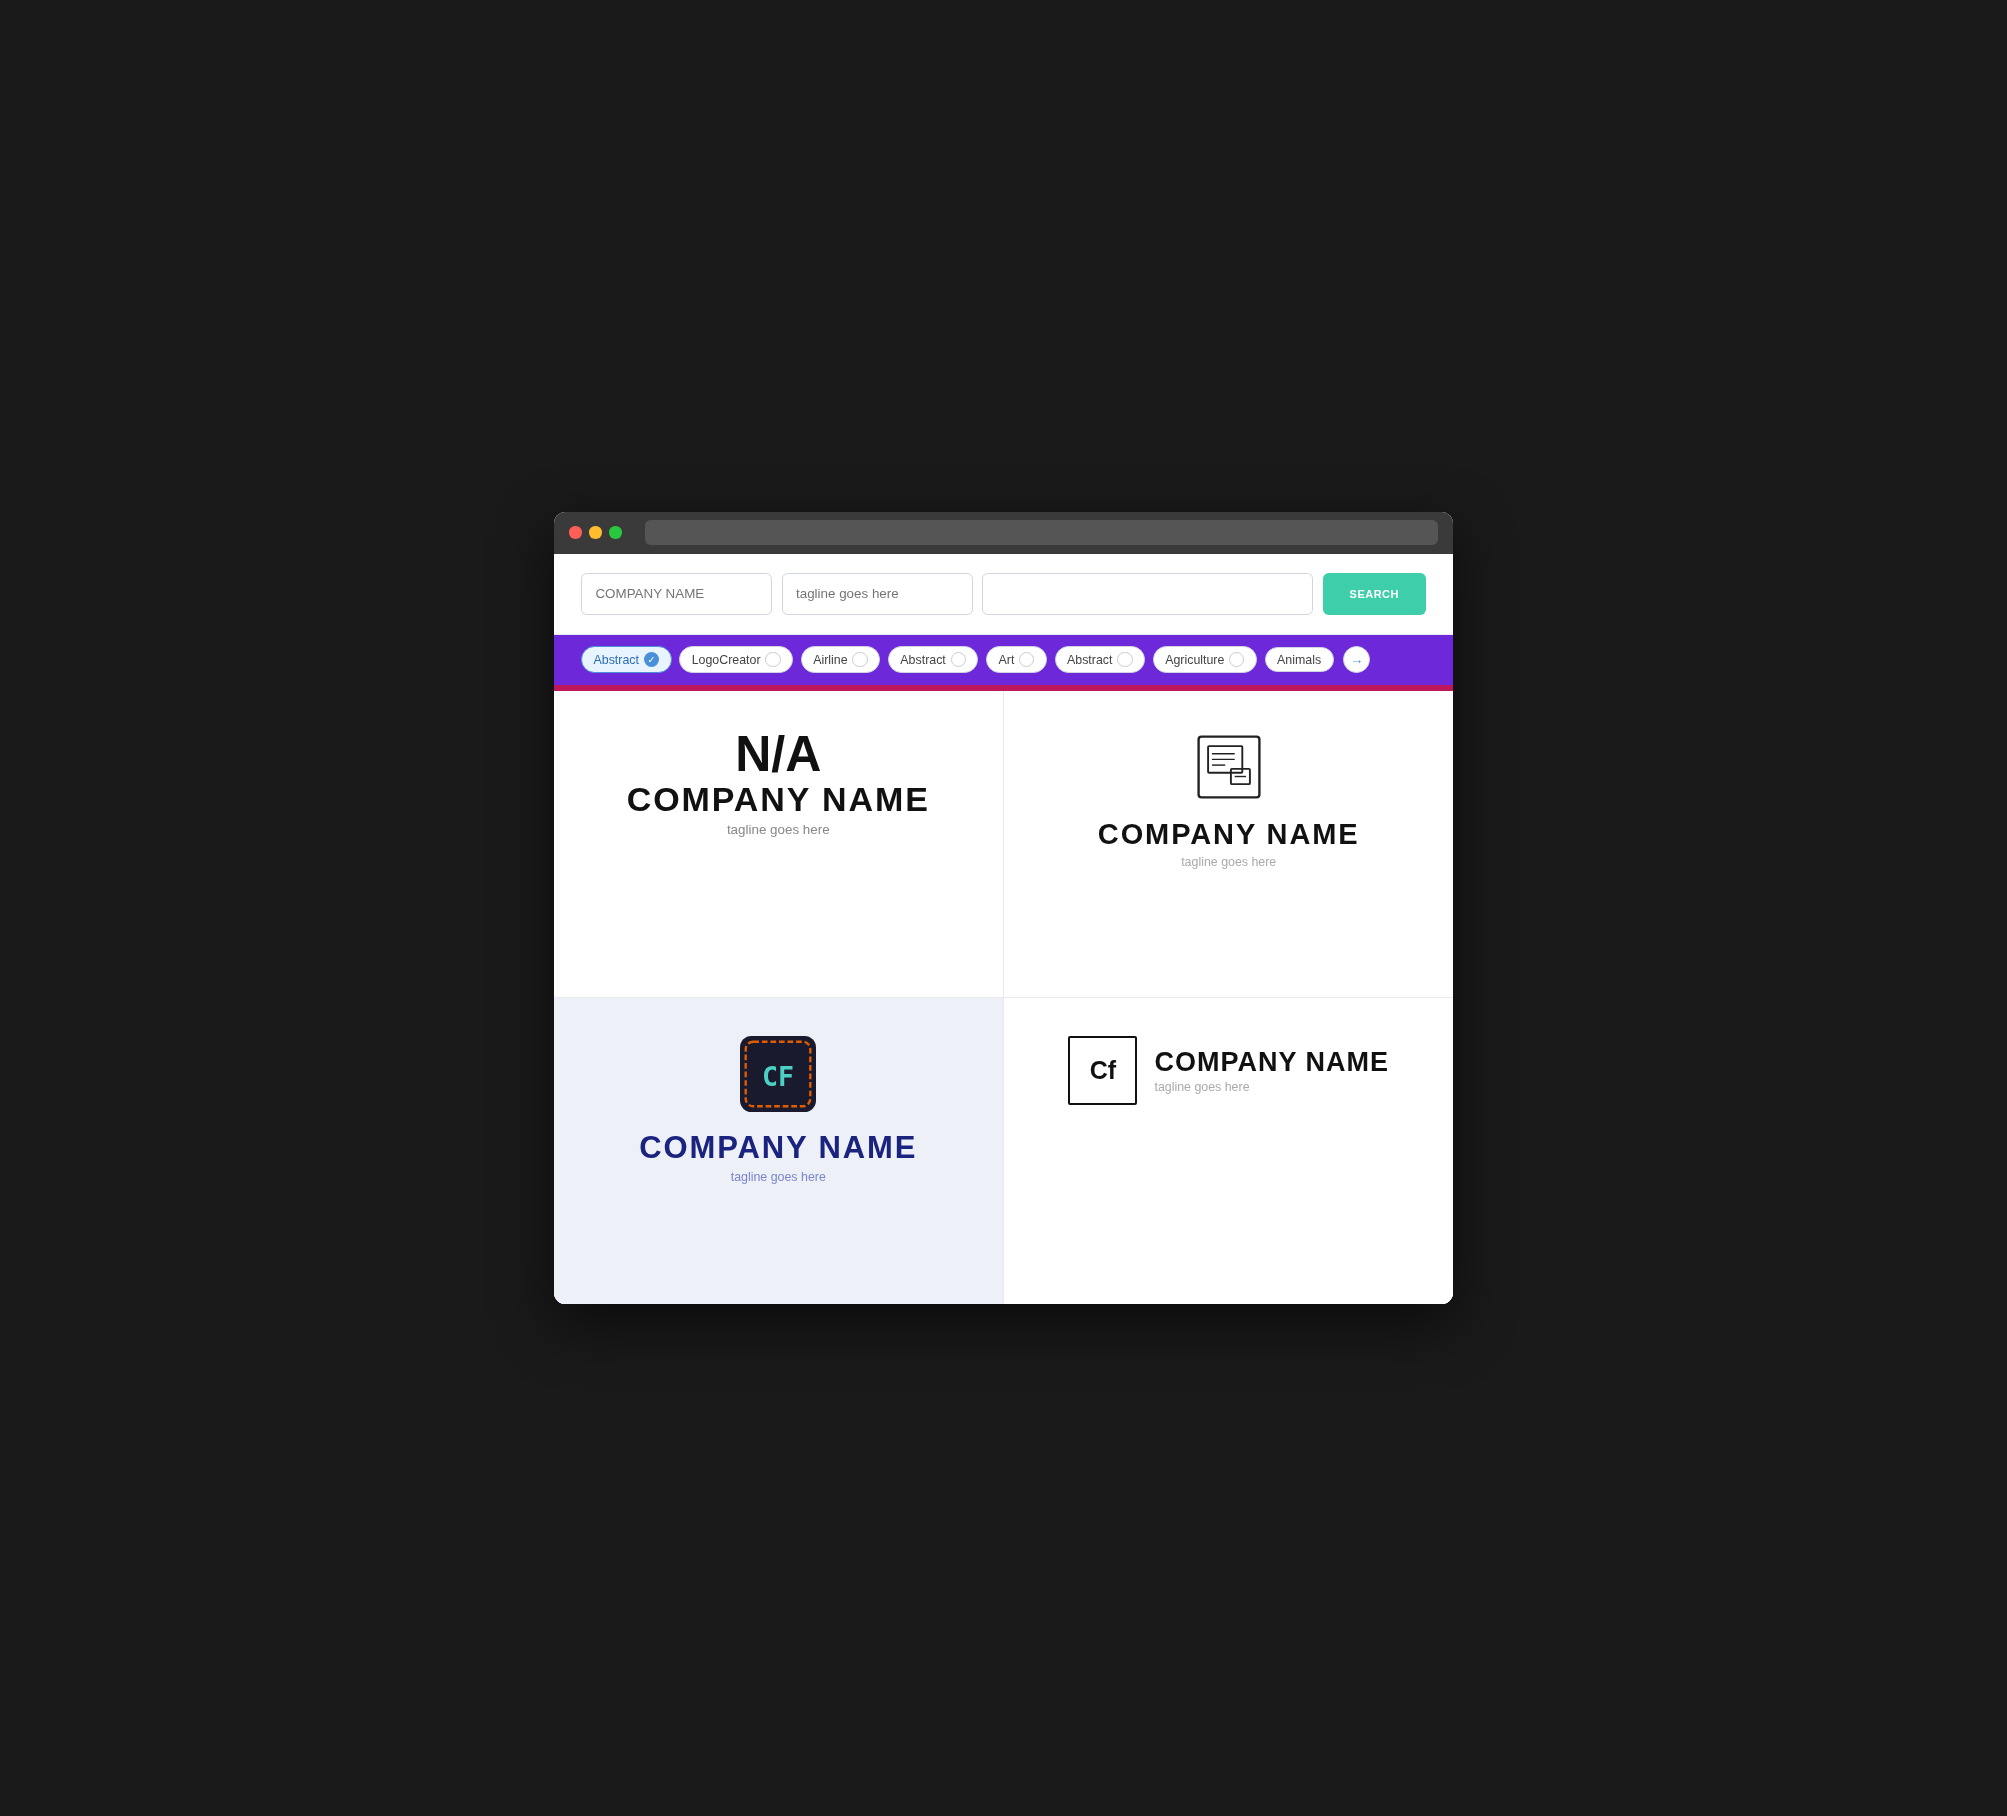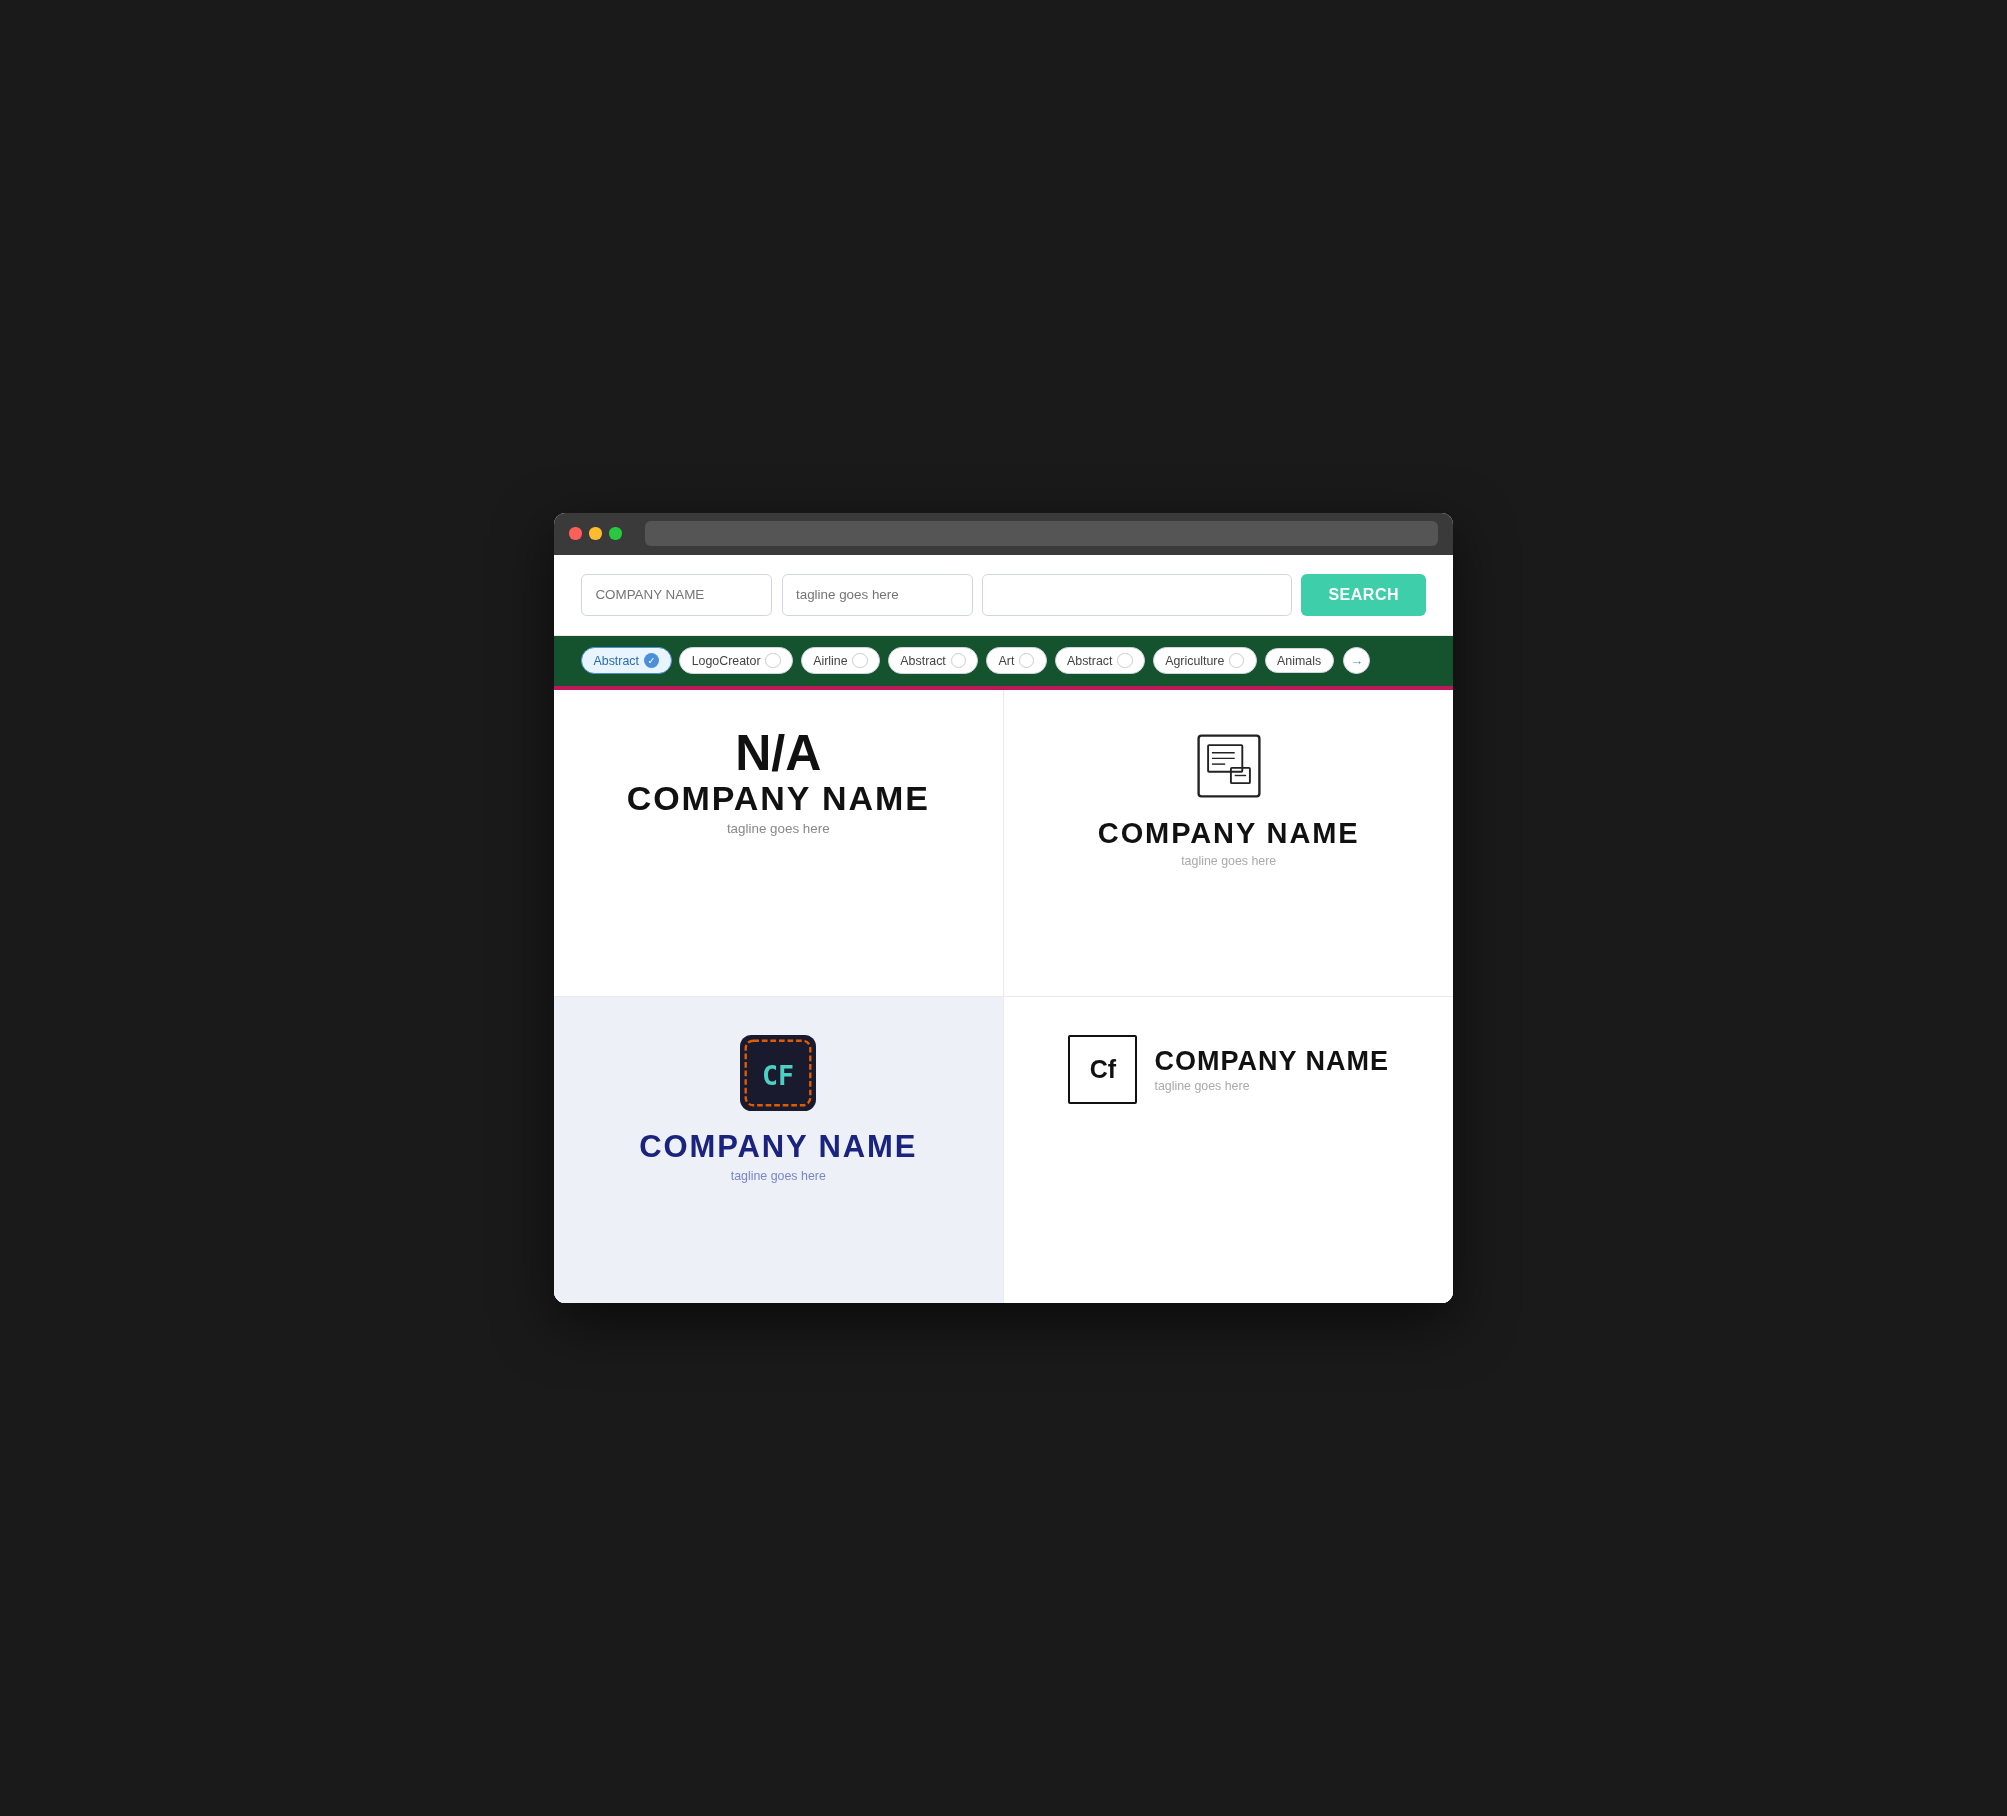--- a/index.html
+++ b/index.html
@@ -75,32 +75,32 @@
     .search-input-company { width: 191px; }
     .search-input-tagline { width: 191px; }
     .search-input-extra { flex: 1; }
     .search-btn {
       height: 42px;
       padding: 4px 27px;
       background: #3ecfaa;
       color: #fff;
       border: none;
       border-radius: 5.7px;
-      font-size: 16px;
+      font-size: 11px;
       font-weight: 700;
       letter-spacing: 0.5px;
       cursor: pointer;
     }
     .filter-bar {
       display: flex;
       align-items: center;
       gap: 7.6px;
       padding: 11.5px 27px;
-      border-bottom: 4px solid #be185d;
-      background: #14532d;
+      border-bottom: 6px solid #be185d;
+      background: #6d28d9;
     }
     .filter-tag {
       display: flex;
       align-items: center;
       gap: 4.8px;
       padding: 4.8px 11.5px;
       border-radius: 19px;
       font-size: 12.4px;
       border: 1.4px solid #d0d5e0;
       background: #fff;

